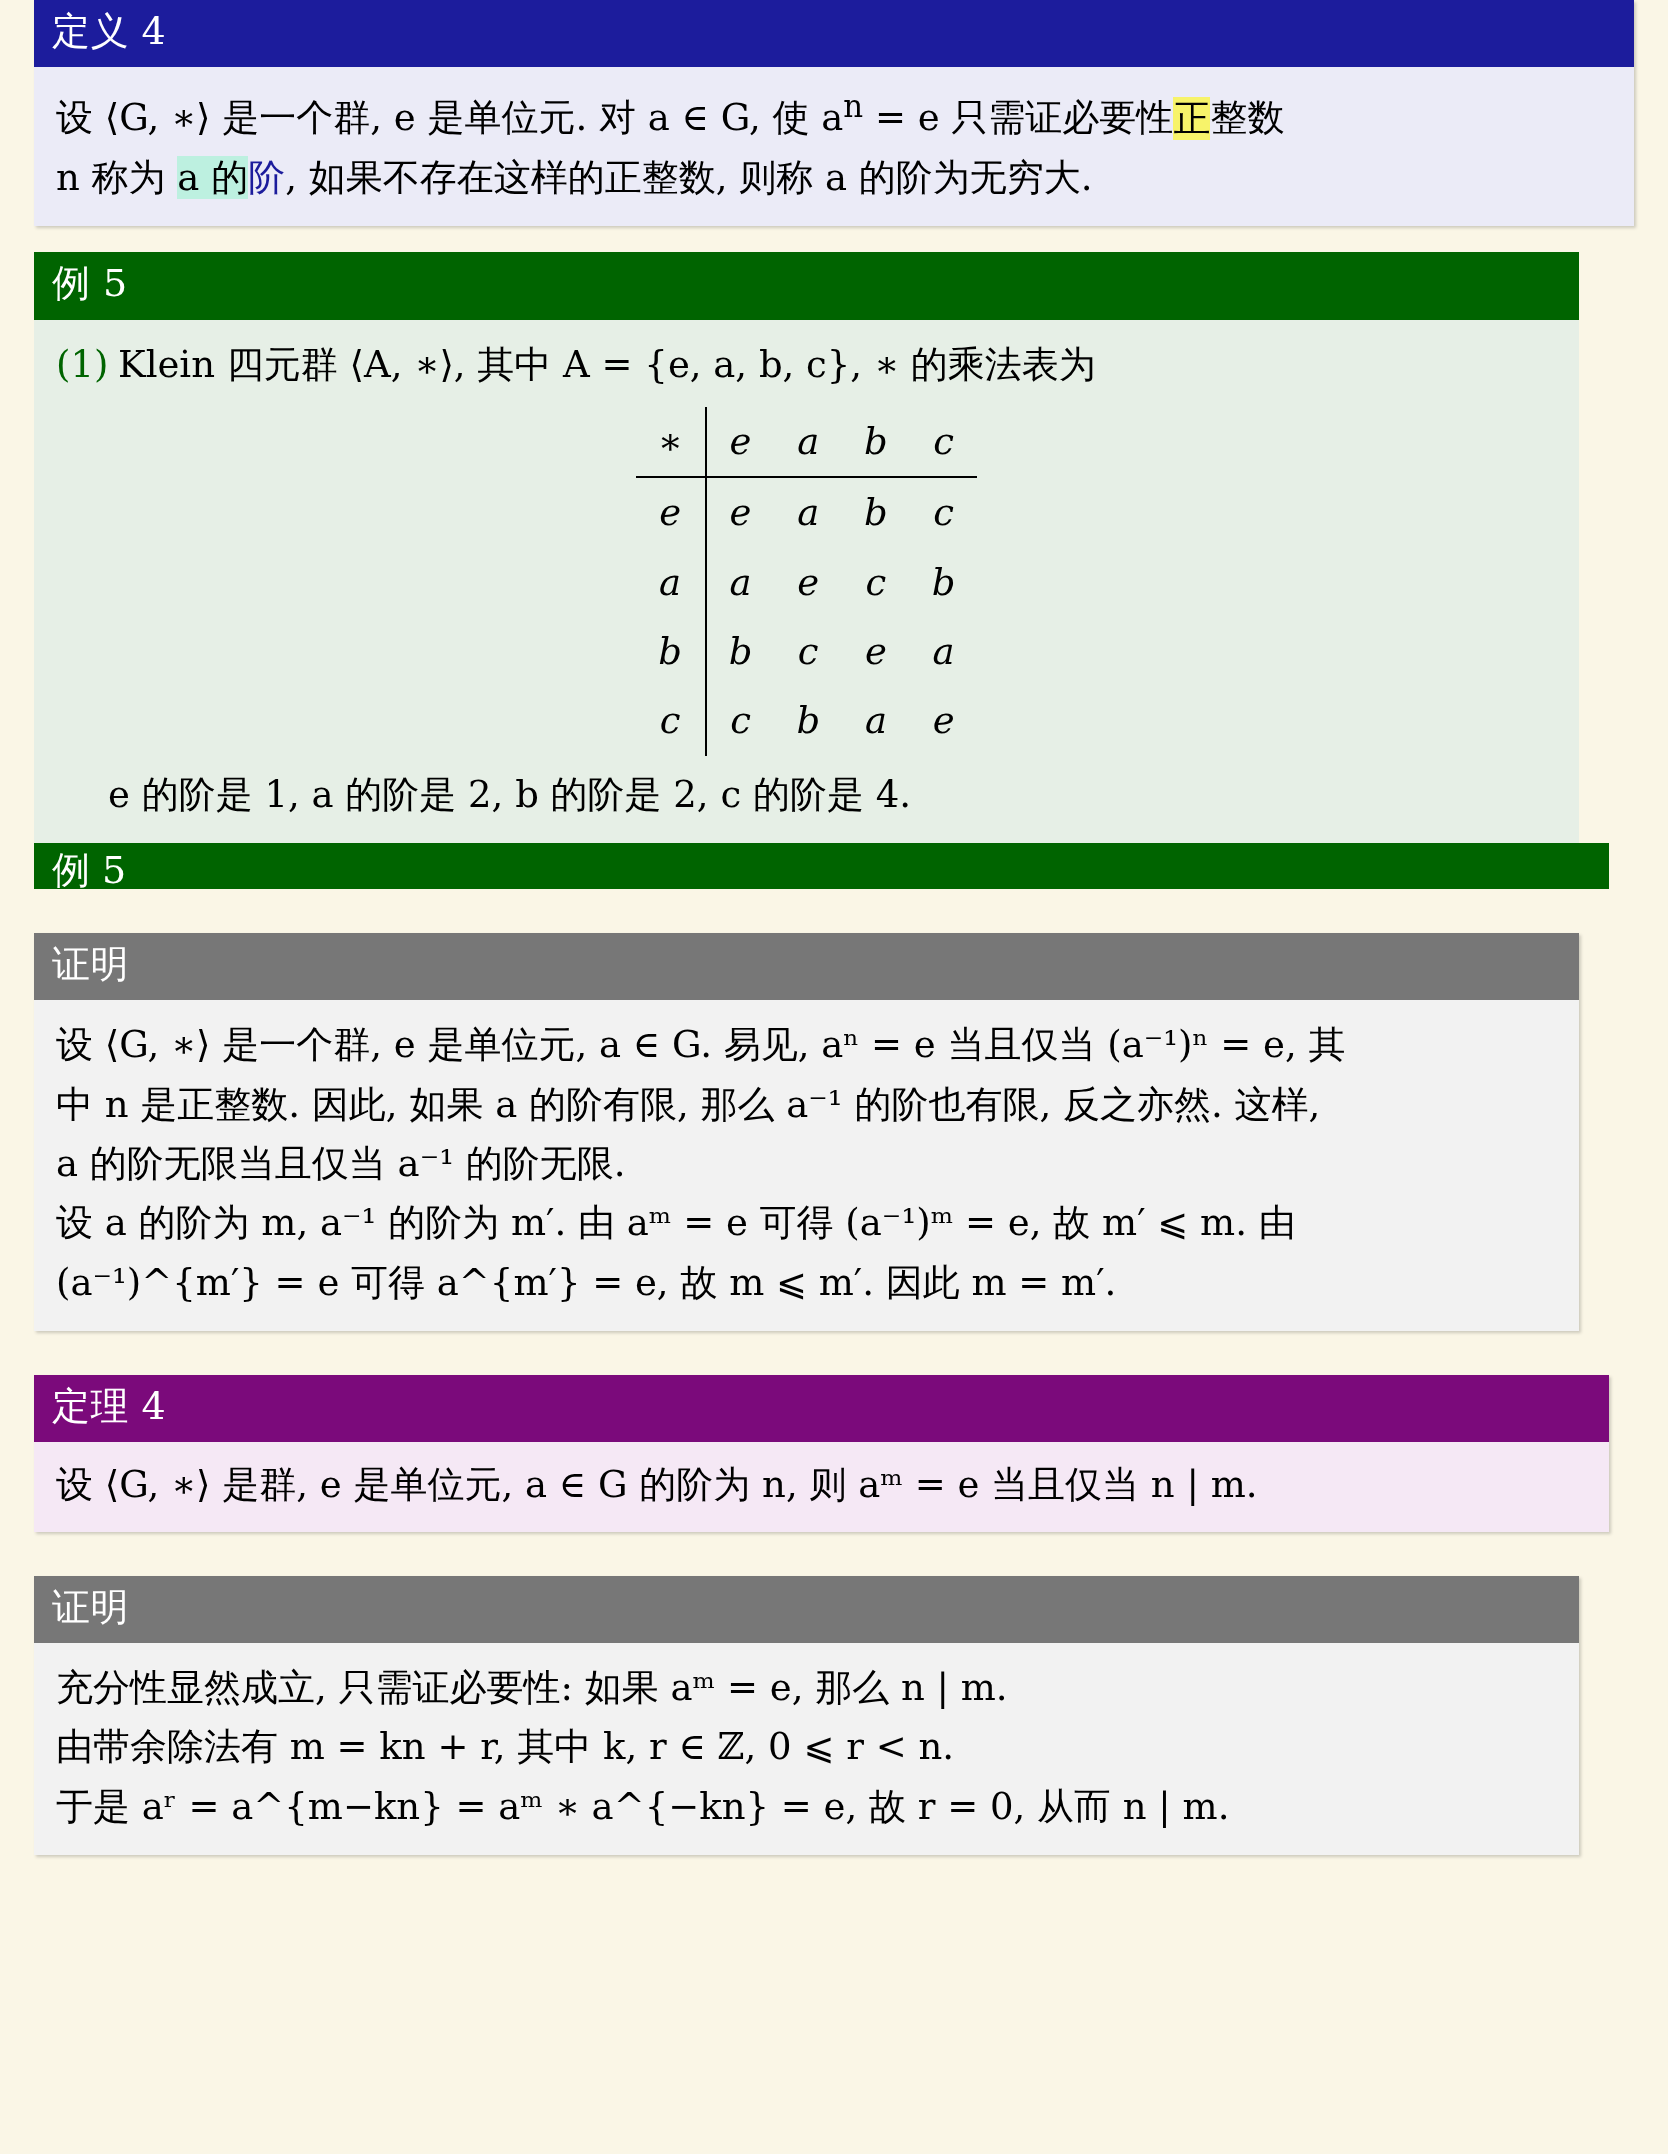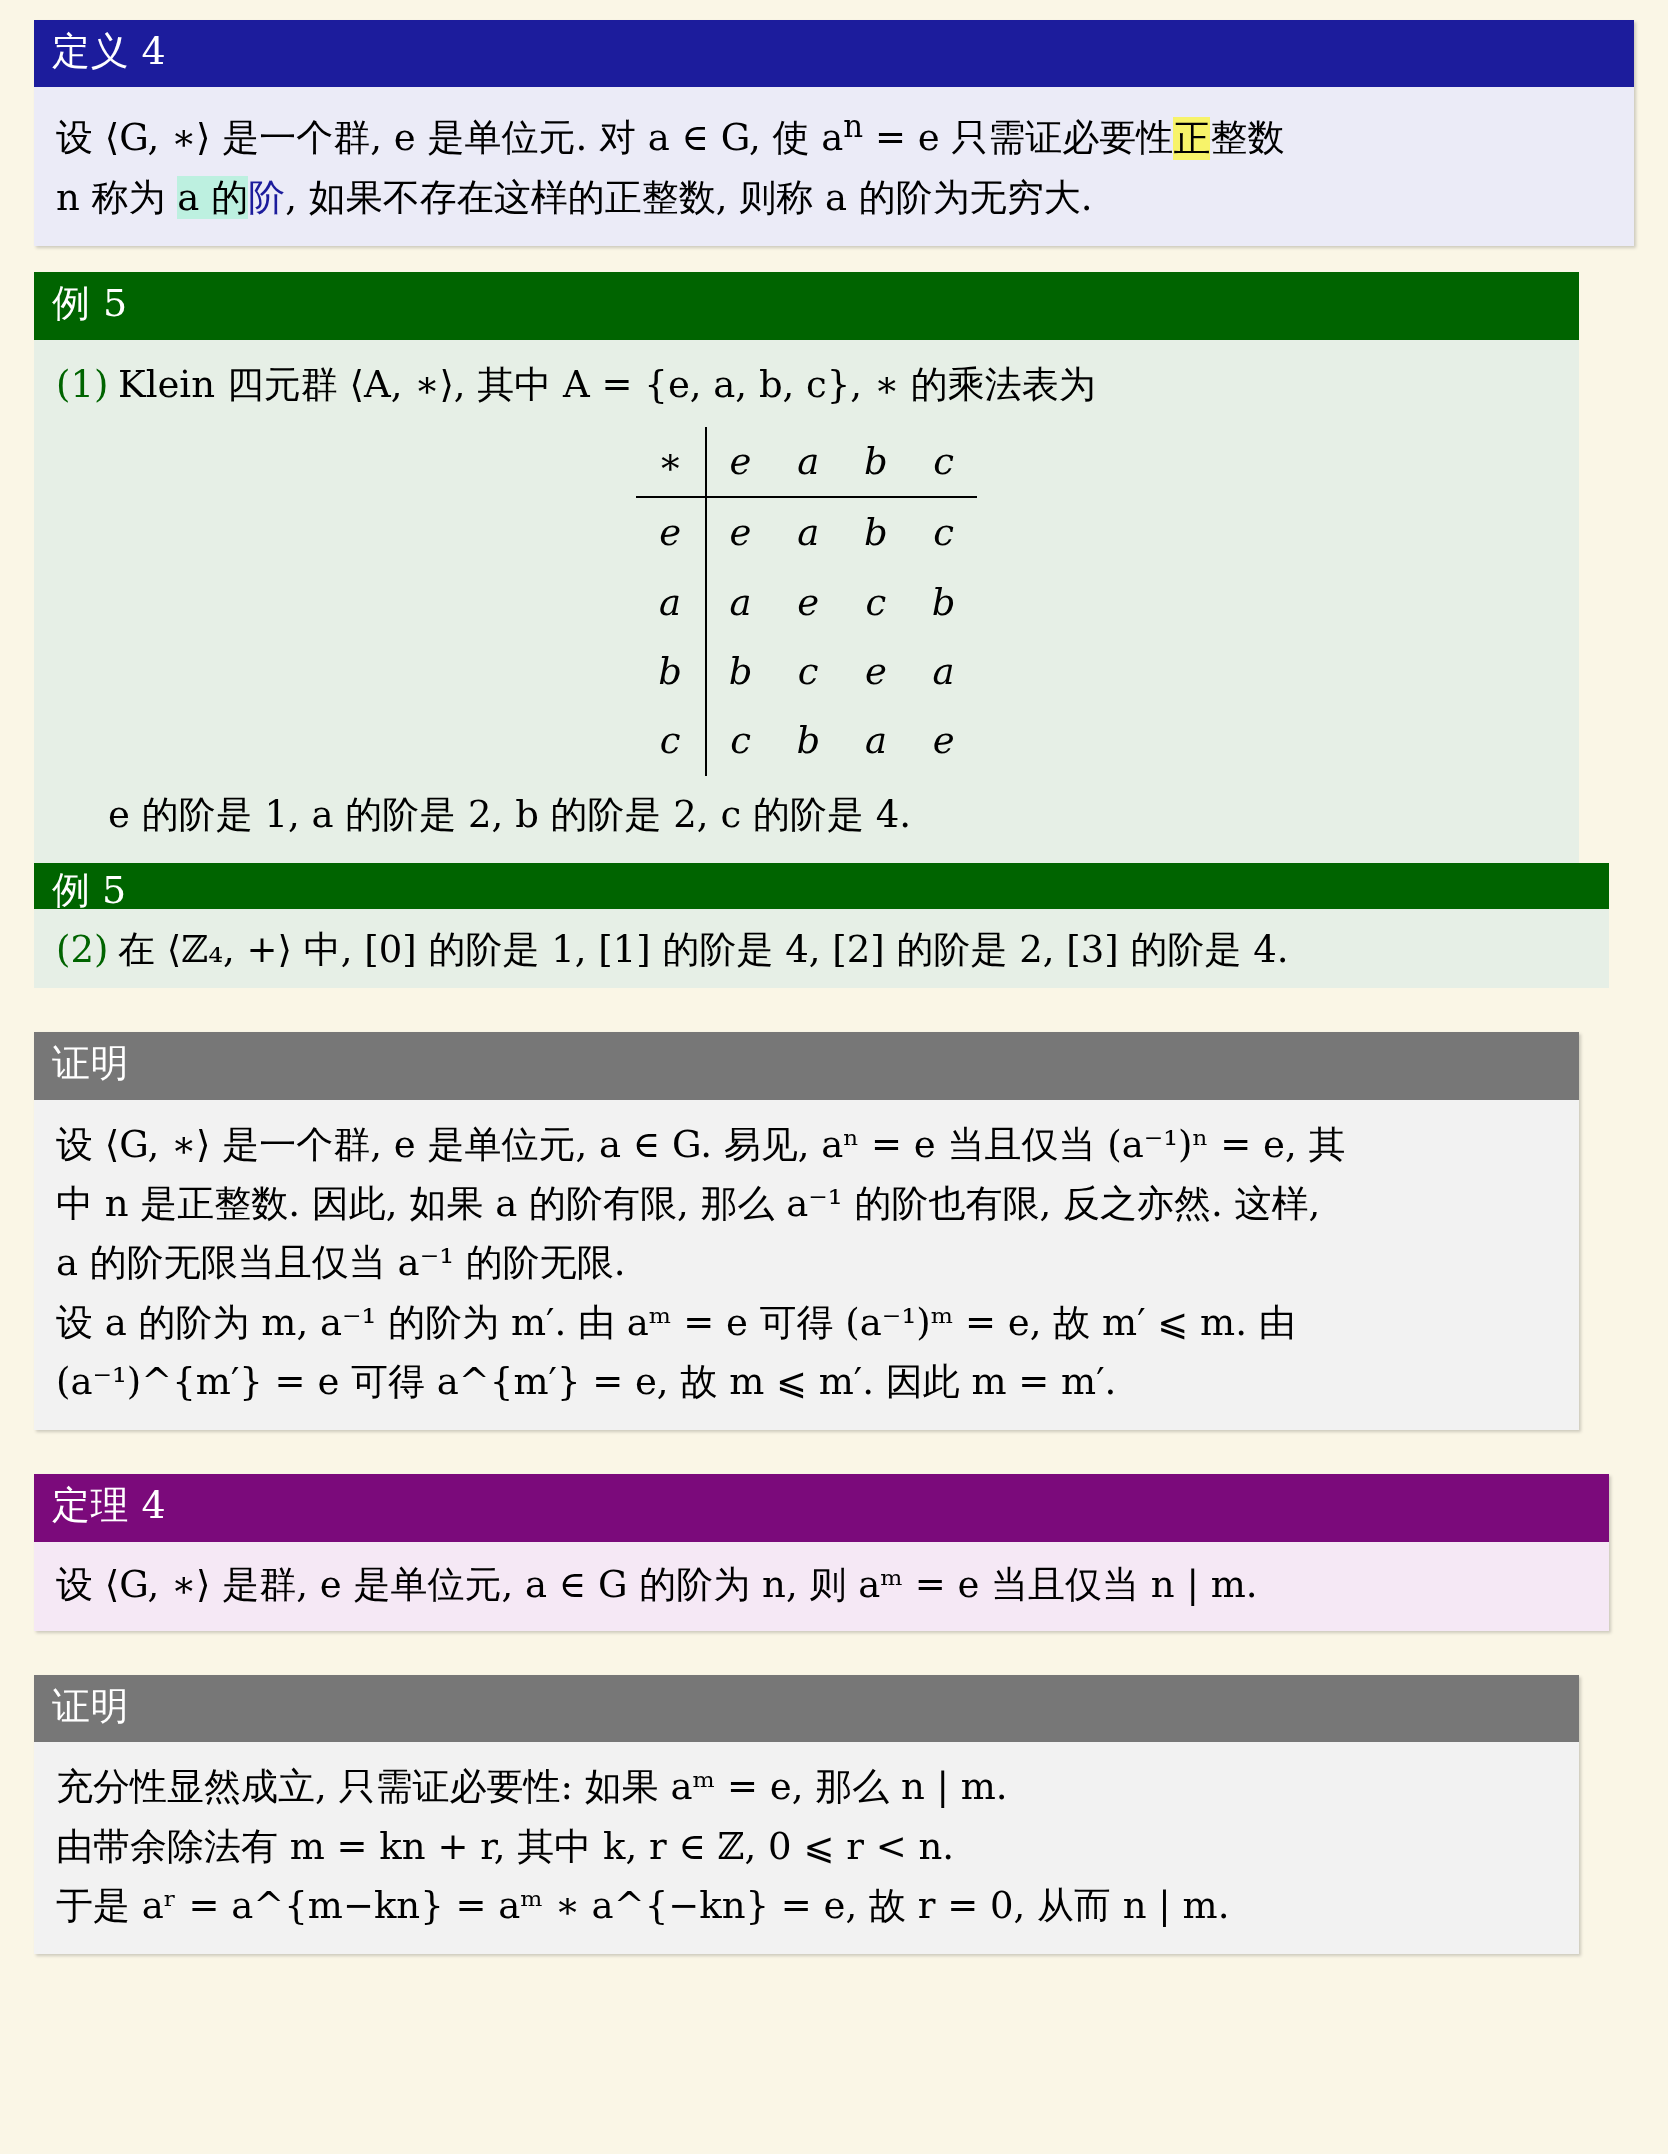--- a/index.html
+++ b/index.html
@@ -24,21 +24,20 @@
   .leftbar {
     position: absolute;
     left: 0; top: 0; bottom: 0;
     width: 34px;
     background: #faf6e6;
   }
   .content {
     position: relative;
     margin-left: 34px;
     width: 1600px;
-    margin-top: 20px;
   }
 
   
   .block {
     margin-bottom: 26px;
     box-shadow: 2px 2px 3px rgba(0,0,0,0.18);
   }
   .block-title {
     font-size: 38px;
     line-height: 1.35;
@@ -179,25 +178,20 @@
             </tr>
           </tbody>
             </table>
         </div>
         <div class="mathline indent">e 的阶是 1, a 的阶是 2, b 的阶是 2, c 的阶是 4.</div>
       </div>
     </div>
 
     <div class="block ex tight narrow2">
       <div class="ex-cont-title">例 5</div>
-      <div class="block-body" style="padding-top:10px;padding-bottom:8px;">
-        <div class="mathline">
-          <span class="itemno green">(2)</span><span>在 ⟨ℤ₄, +⟩ 中, [0] 的阶是 1, [1] 的阶是 4, [2] 的阶是 2, [3] 的阶是 4.</span>
-        </div>
-      </div>
     </div>
 
 
     <div class="block prf narrow" style="margin-top:44px;">
       <div class="block-title">证明</div>
       <div class="block-body">
         <div class="mathline">设 ⟨G, ∗⟩ 是一个群, e 是单位元, a ∈ G. 易见, aⁿ = e 当且仅当 (a⁻¹)ⁿ = e, 其</div>
         <div class="mathline">中 n 是正整数. 因此, 如果 a 的阶有限, 那么 a⁻¹ 的阶也有限, 反之亦然. 这样,</div>
         <div class="mathline">a 的阶无限当且仅当 a⁻¹ 的阶无限.</div>
         <div class="mathline">设 a 的阶为 m, a⁻¹ 的阶为 m′. 由 aᵐ = e 可得 (a⁻¹)ᵐ = e, 故 m′ ⩽ m. 由</div>

